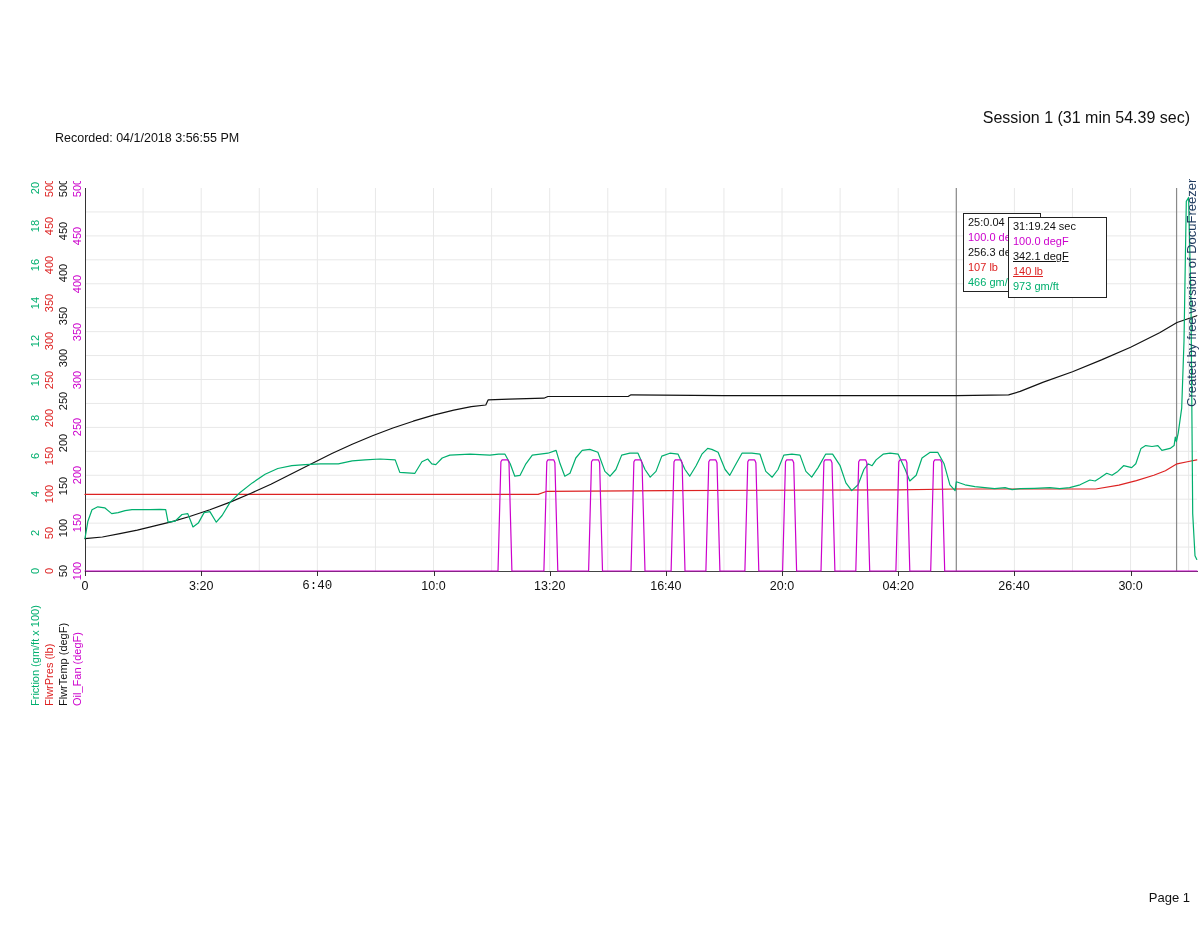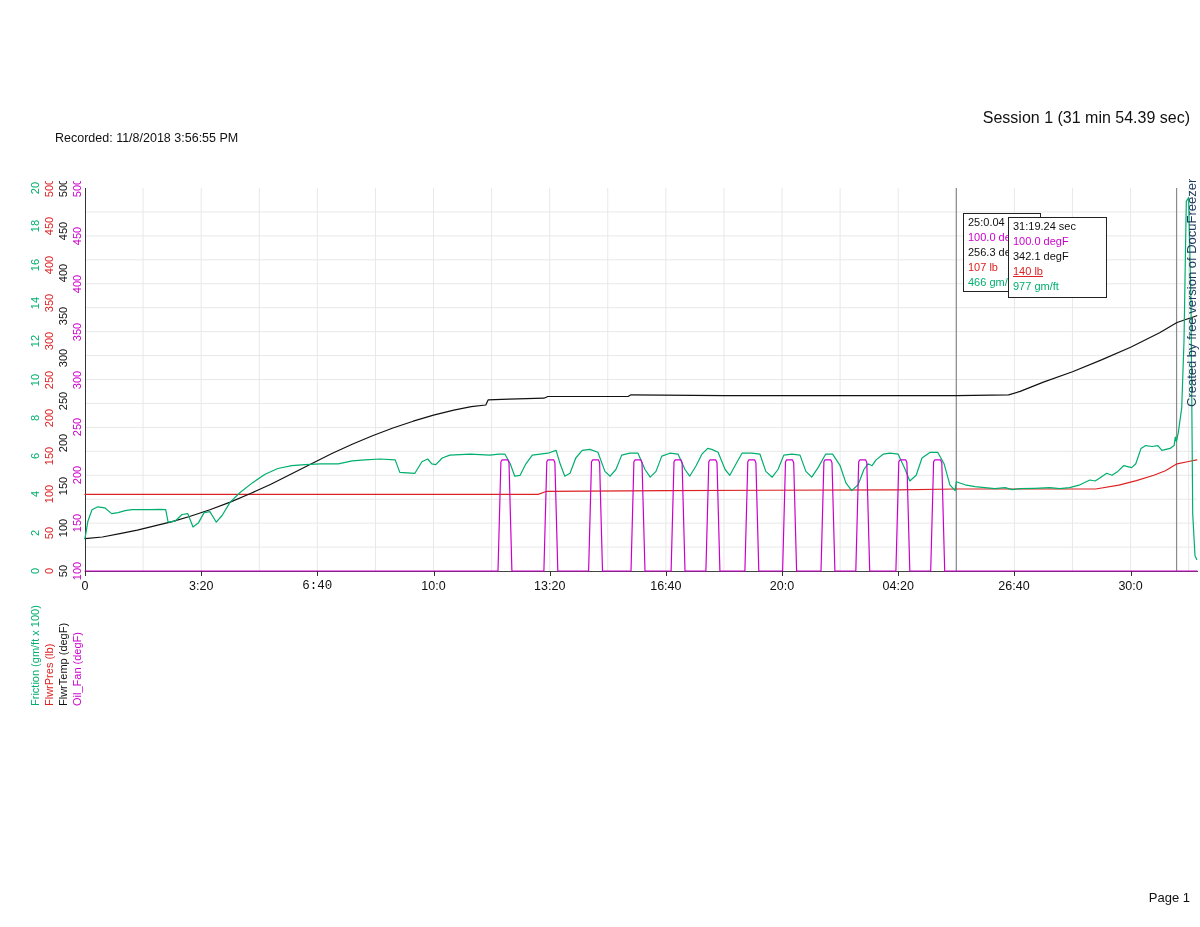--- a/index.html
+++ b/index.html
@@ -21,21 +21,21 @@
        padding:1px 4px;white-space:nowrap;overflow:hidden;box-sizing:border-box;}
   .tip div{white-space:nowrap;}
   .watermark{position:absolute;left:1184px;top:407px;transform-origin:0 0;transform:rotate(-90deg);
        font-size:13px;color:#1e3a5f;white-space:nowrap;}
   .footer{position:absolute;right:10px;top:890px;font-size:13px;color:#111;}
 </style>
 </head>
 <body>
 
 <div class="page">
-  <div class="hdr-sub">Recorded: 11/8/2018 3:56:55 PM</div>
+  <div class="hdr-sub">Recorded: 04/1/2018 3:56:55 PM</div>
   <div class="hdr-session">Session 1 (31 min 54.39 sec)</div>
 
   <div class="axisline-left"></div>
   <div class="axisline-bottom"></div>
 
   <svg id="plot" width="1113" height="386" viewBox="0 0 1113 386" xmlns="http://www.w3.org/2000/svg">
       <line x1="58.086387831110684" y1="0" x2="58.086387831110684" y2="383" stroke="#e8e8e8" stroke-width="1"></line>
       <line x1="116.17277566222137" y1="0" x2="116.17277566222137" y2="383" stroke="#e8e8e8" stroke-width="1"></line>
       <line x1="174.25916349333207" y1="0" x2="174.25916349333207" y2="383" stroke="#e8e8e8" stroke-width="1"></line>
       <line x1="232.34555132444274" y1="0" x2="232.34555132444274" y2="383" stroke="#e8e8e8" stroke-width="1"></line>
@@ -153,21 +153,21 @@
       <div class="tip" style="left: 963px; top: 213px; width: 78px; height: 79px; z-index: 5;">
         <div style="color: rgb(17, 17, 17);">25:0.04 sec</div>
         <div style="color: rgb(204, 0, 204);">100.0 degF</div>
         <div style="color: rgb(17, 17, 17);">256.3 degF</div>
         <div style="color: rgb(221, 34, 34);">107 lb</div>
         <div style="color: rgb(0, 175, 110);">466 gm/ft</div>
       </div>
       <div class="tip" style="left: 1008px; top: 217px; width: 99px; height: 81px; z-index: 6;">
         <div style="color: rgb(17, 17, 17);">31:19.24 sec</div>
         <div style="color: rgb(204, 0, 204);">100.0 degF</div>
-        <div style="color: rgb(17, 17, 17);">342.1 degF</div>
+        <div style="color: rgb(17, 17, 17); text-decoration: underline;">342.1 degF</div>
         <div style="color: rgb(221, 34, 34); text-decoration: underline;">140 lb</div>
-        <div style="color: rgb(0, 175, 110);">977 gm/ft</div>
+        <div style="color: rgb(0, 175, 110);">973 gm/ft</div>
       </div>
     </div>
 
   <div class="watermark">Created by free version of DocuFreezer</div>
   <div class="footer">Page 1</div>
 </div>
 
 </body></html>

